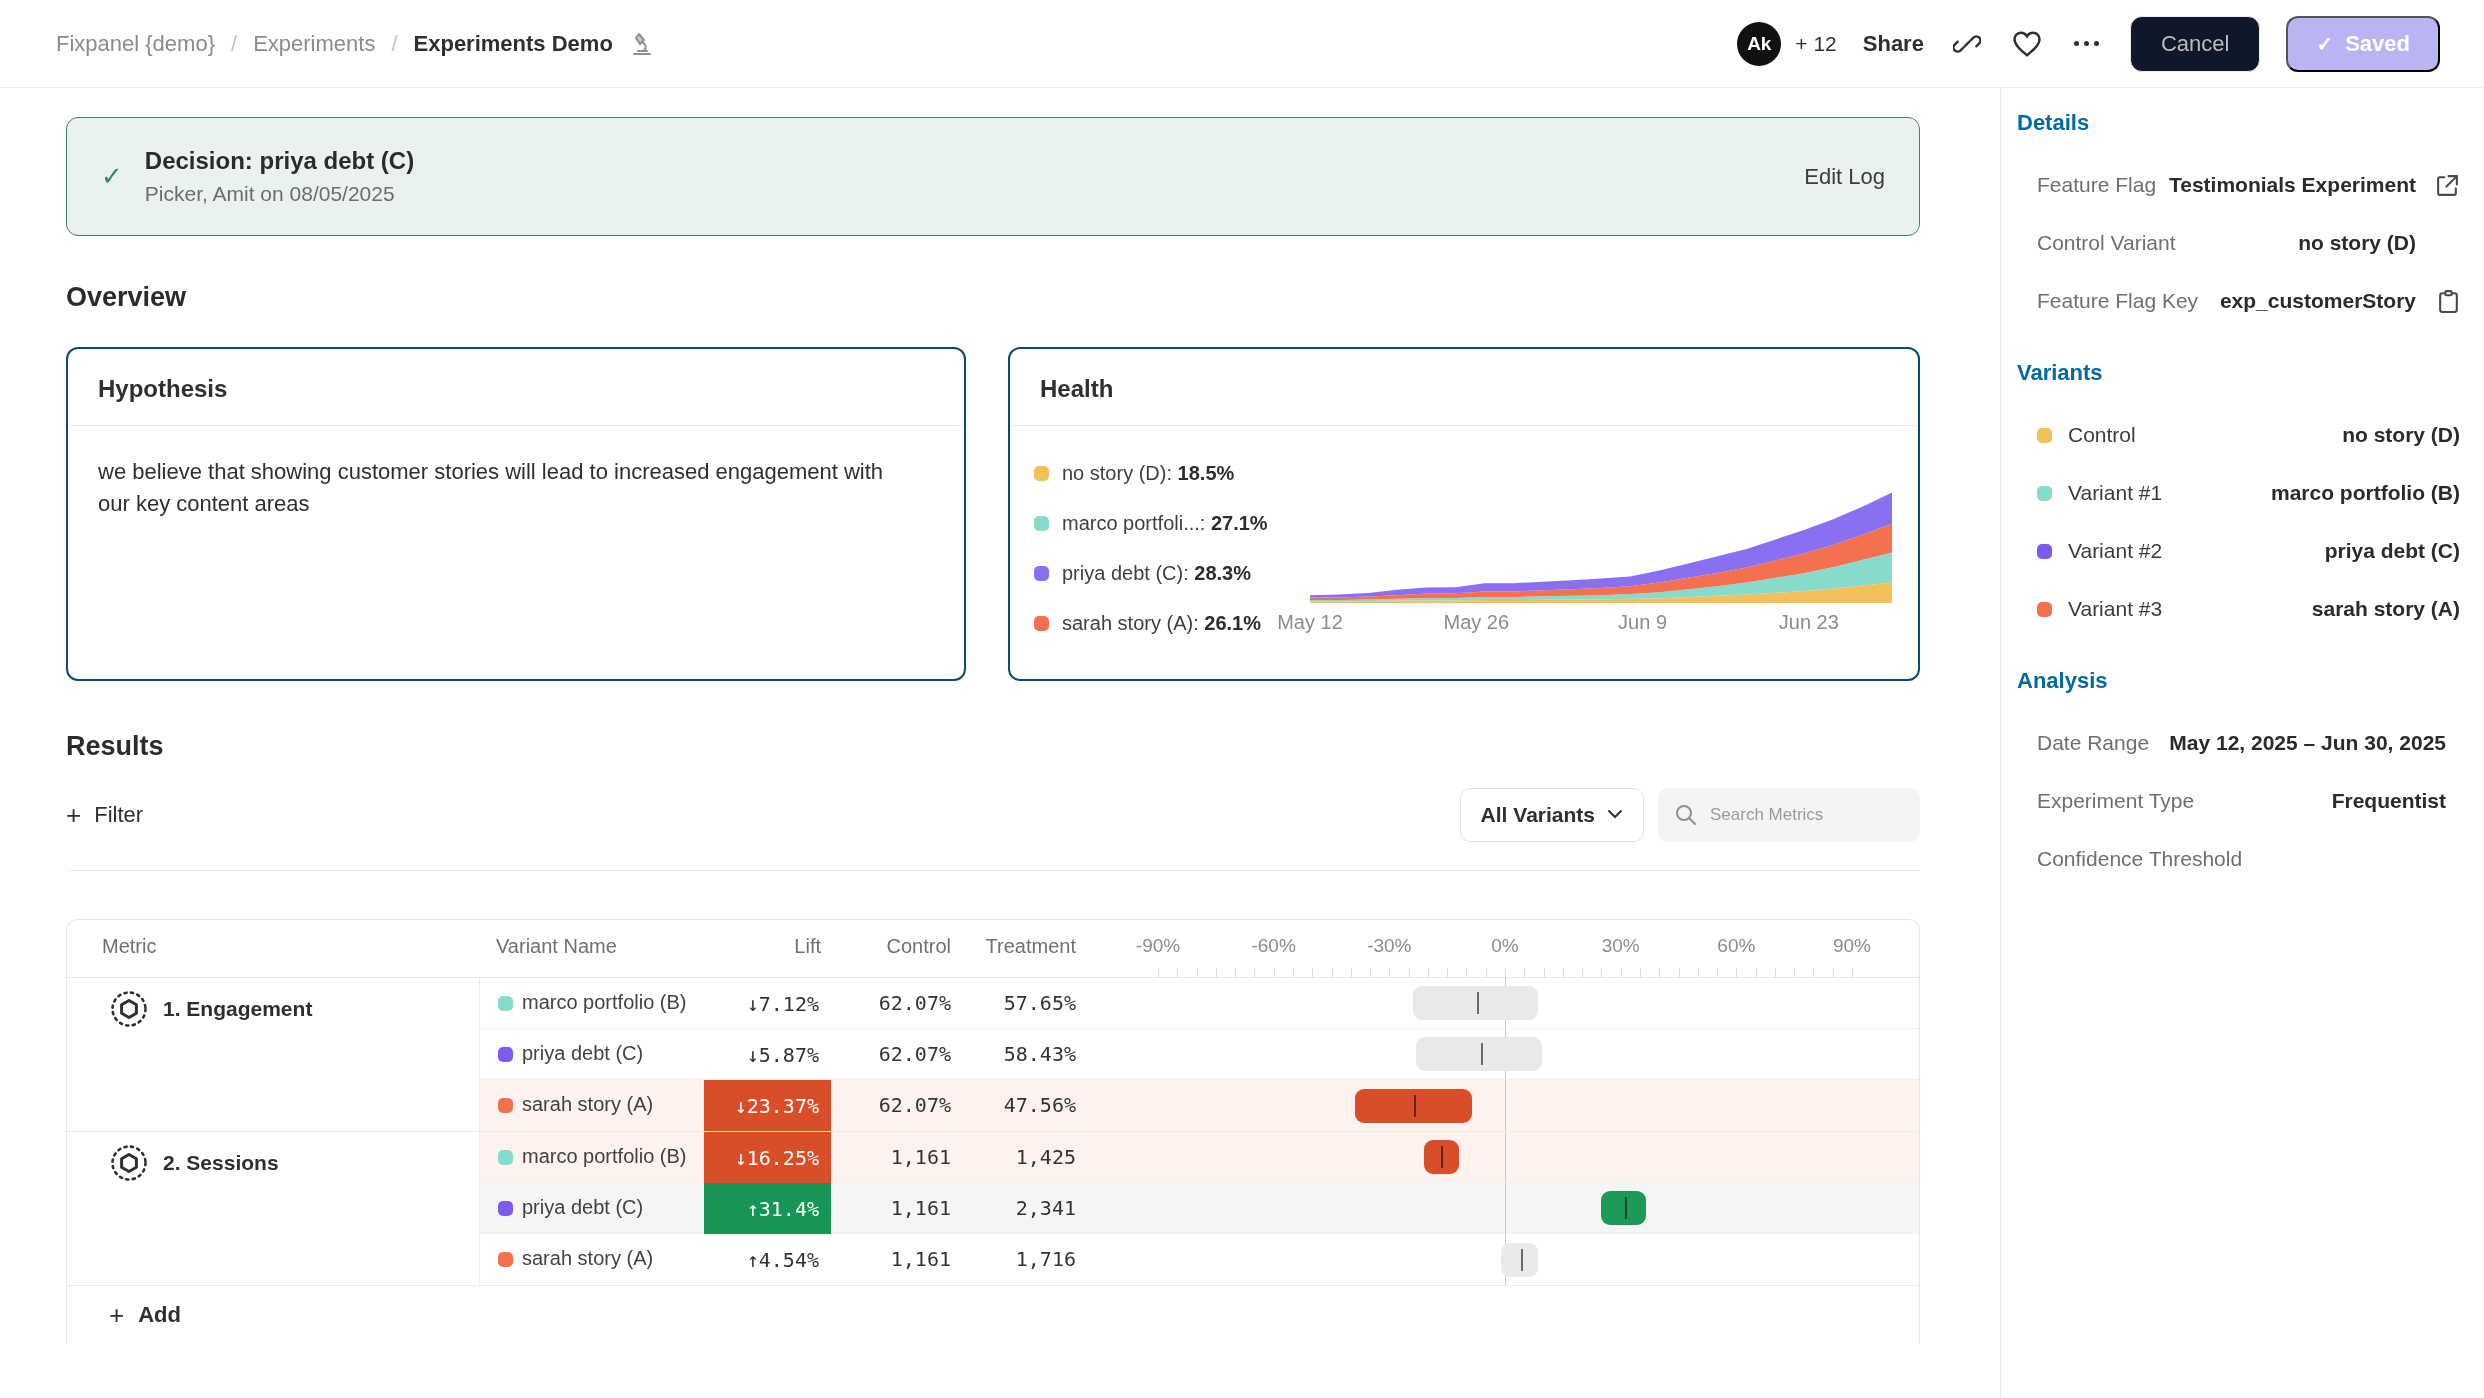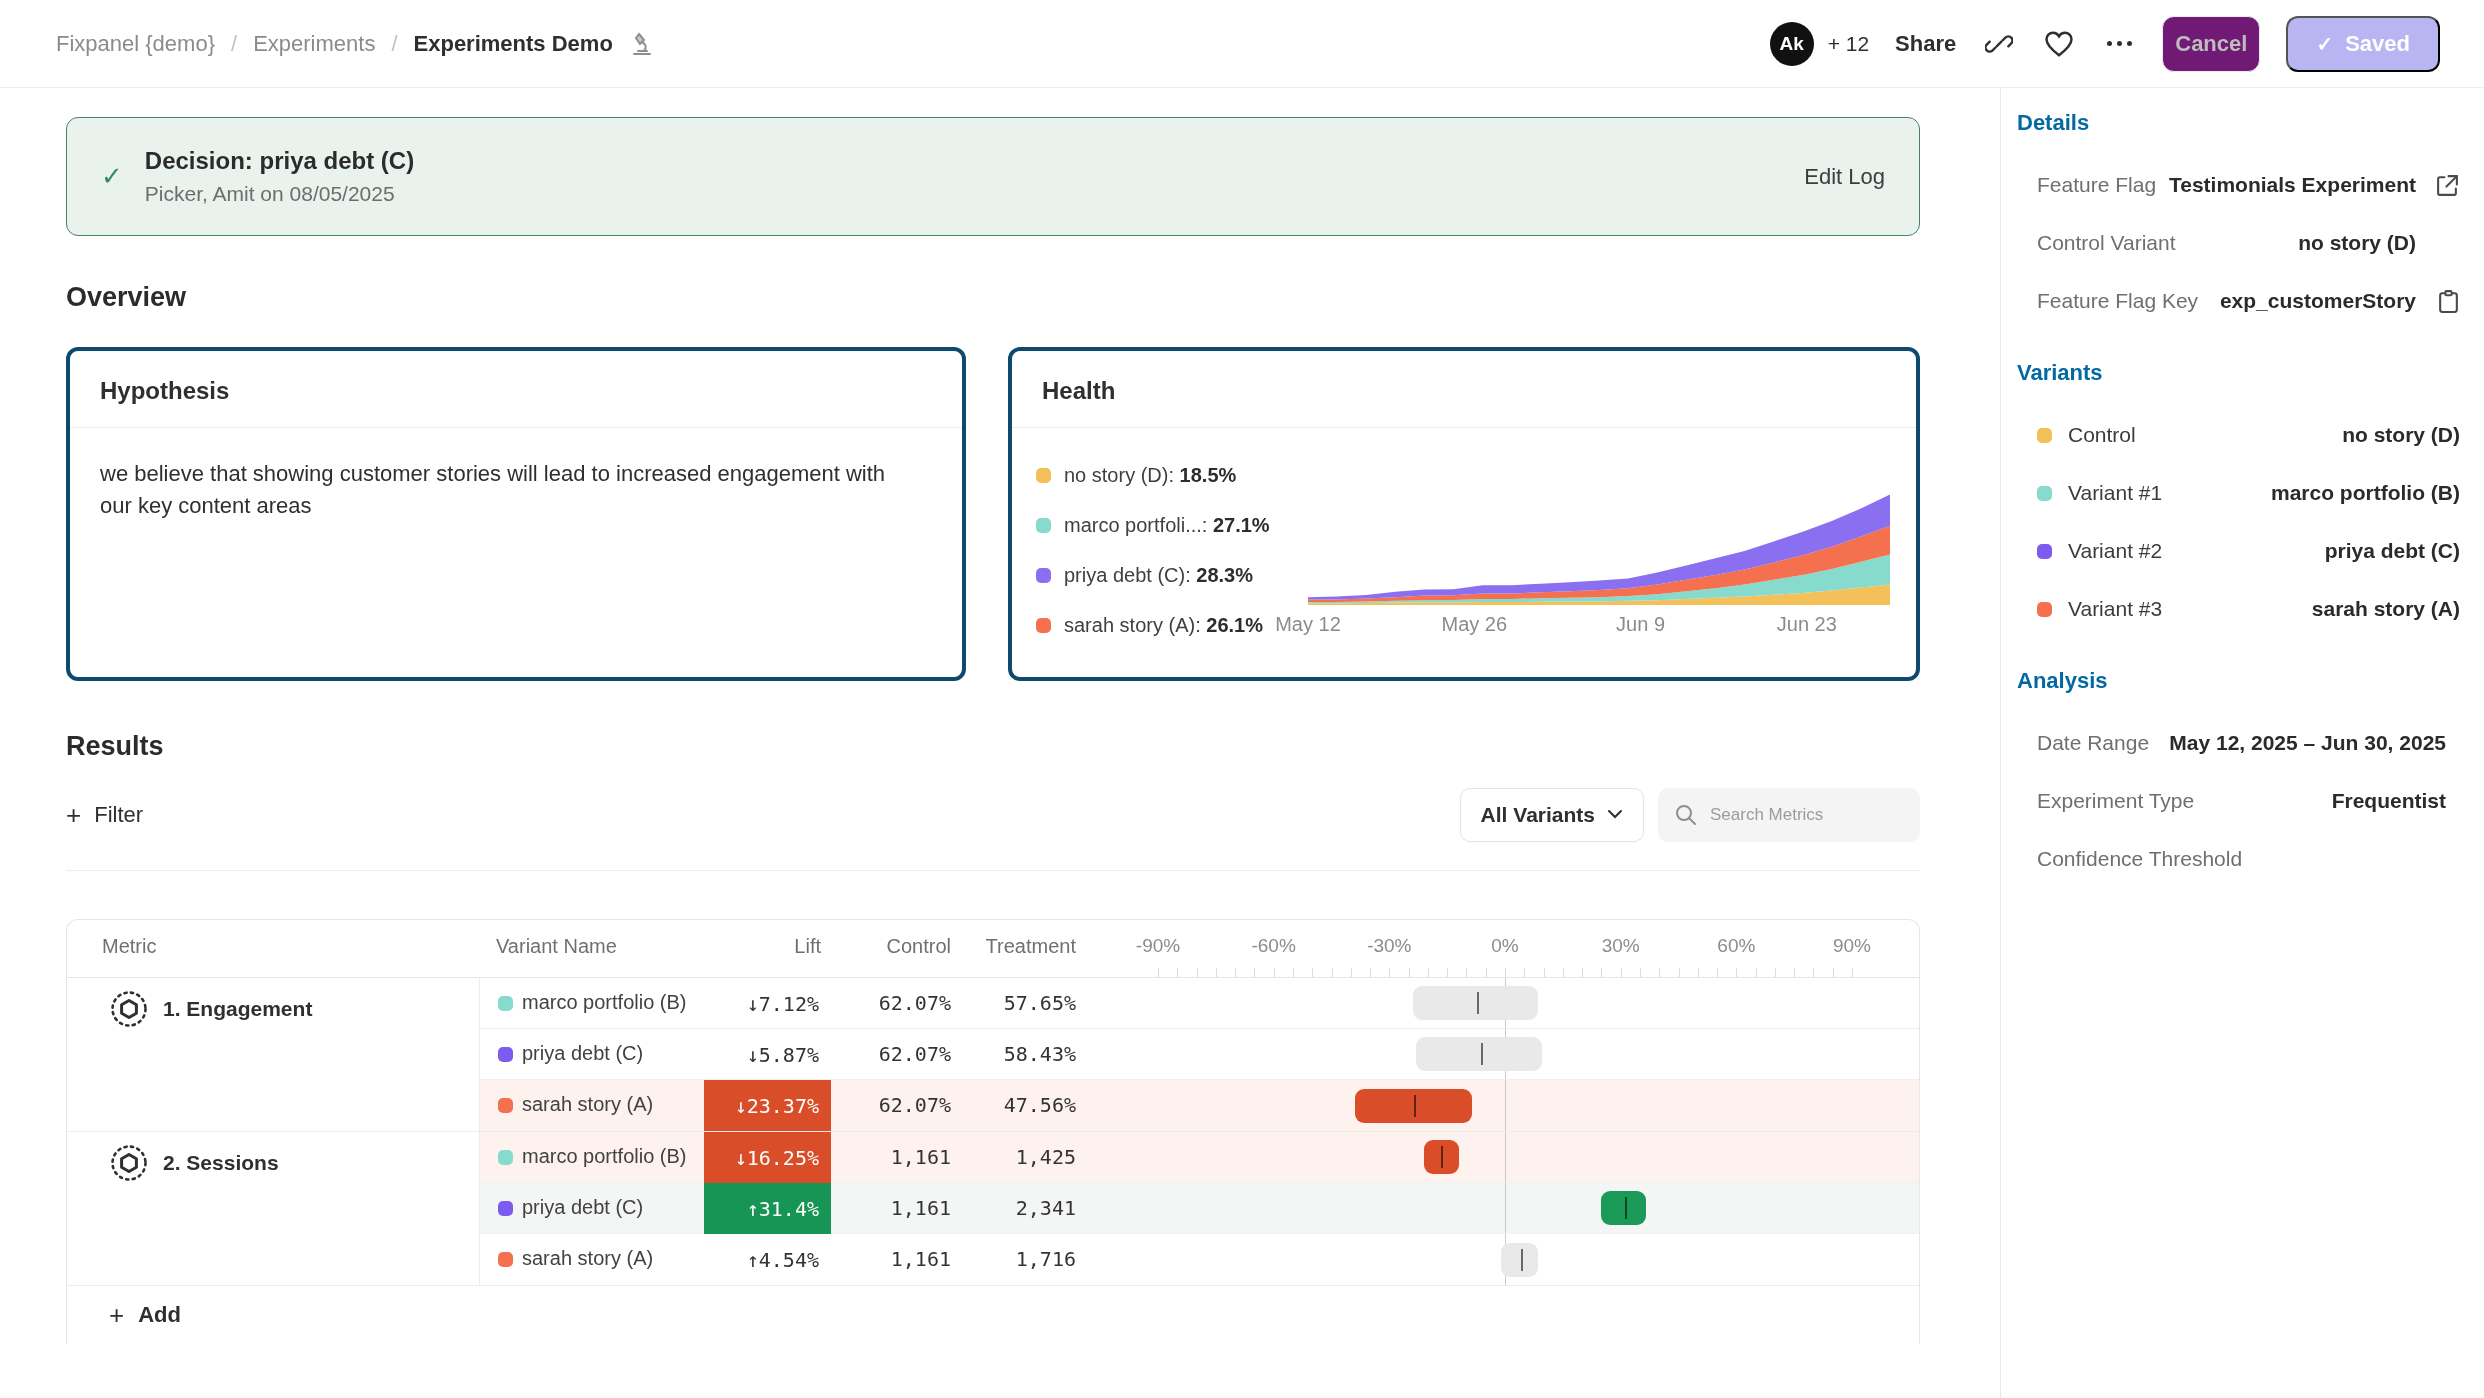--- a/index.html
+++ b/index.html
@@ -16,41 +16,41 @@
   .topbar-right{margin-left:auto;display:flex;align-items:center;gap:26px}
   .avatar{width:44px;height:44px;border-radius:50%;background:#111;color:#fff;
     display:flex;align-items:center;justify-content:center;font-weight:700;font-size:19px}
   .collab{font-size:21px;color:#2f2f2f;margin-left:-12px}
   .share{font-size:22px;font-weight:600;cursor:pointer}
   .icon-btn{width:34px;height:34px;display:flex;align-items:center;justify-content:center;cursor:pointer}
   .dots{display:flex;gap:5px}
   .dots i{width:5px;height:5px;border-radius:50%;background:#2f2f2f}
   .btn{height:56px;border-radius:12px;display:flex;align-items:center;justify-content:center;
     font-size:22px;cursor:pointer;user-select:none}
-  .btn-cancel{padding:0 12px;background:#701a75;border:1px solid #ececec;color:#bcbcbc;font-weight:700}
+  .btn-cancel{padding:0 30px;background:#0f172a;border:1px solid #ececec;color:#bcbcbc;font-weight:400}
   .btn-saved{padding:0 28px;background:#b9b5f2;color:#fff;font-weight:600;gap:12px}
   .btn-saved .chk{font-size:20px}
   
   .layout{flex:1;display:flex;min-height:0}
   .content{width:2000px;flex:0 0 2000px;padding:0 80px 0 66px;overflow:hidden}
   .sidebar{flex:1;border-left:1px solid #e9e9e9;padding:22px 24px 0 16px;overflow:hidden}
   
   .banner{margin-top:29px;height:119px;border:1px solid #49806a;background:#e9f2ed;
     border-radius:12px;display:flex;align-items:center;padding:0 34px}
   .banner-check{color:#2e8b5c;font-size:26px;font-weight:700;margin-right:22px}
   .banner-title{font-size:24px;font-weight:700;color:#2b2b2b}
   .banner-sub{font-size:21px;color:#6d6d6d;margin-top:7px}
   .banner-action{margin-left:auto;font-size:22px;font-weight:500;color:#3c3c3c;cursor:pointer}
   
   .h-section{font-size:27px;font-weight:700;color:#2b2b2b}
   #overview-title{margin-top:46px}
   #results-title{margin-top:50px}
   
   .cards-row{margin-top:34px;display:flex;gap:42px}
-  .card{border:4px solid #0c4a6e;border-radius:12px;background:#fff}
+  .card{border:2px solid #0c4a6e;border-radius:12px;background:#fff}
   .card-hyp{width:915px;height:334px}
   .card-health{width:912px;height:334px}
   .card-head{padding:26px 30px 22px;font-size:24px;font-weight:700;border-bottom:1px solid #ececec}
   .hyp-body{padding:30px 30px;font-size:22px;line-height:1.45;color:#2f2f2f;max-width:880px}
   .health-body{display:flex;padding:14px 26px 10px 24px}
   .legend{width:300px;display:flex;flex-direction:column;gap:27px;padding-top:22px}
   .lg-item{display:flex;align-items:center;font-size:20px;color:#3f3f3f}
   .lg-sw{width:15px;height:15px;border-radius:5px;margin-right:13px;flex:0 0 15px}
   .lg-item b{font-weight:700;color:#2d2d2d}
   .health-chart-wrap{margin-left:auto;display:flex;flex-direction:column;justify-content:flex-end}

